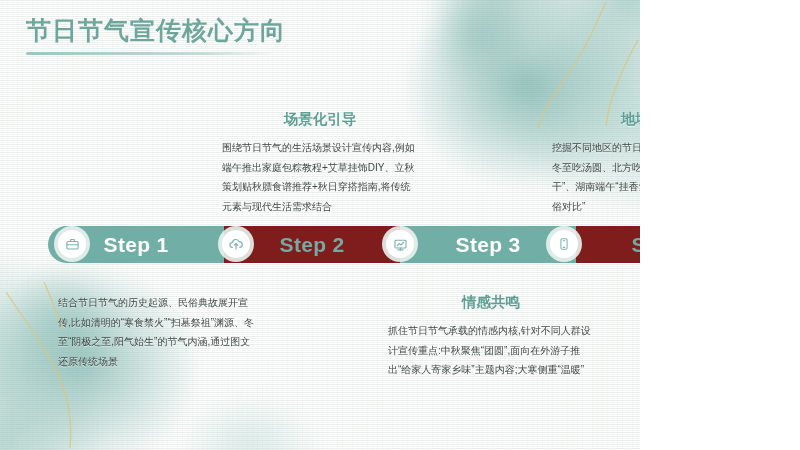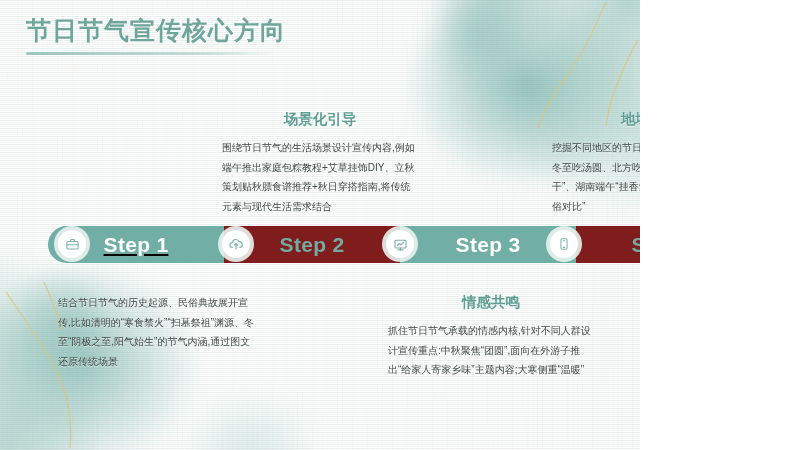--- a/index.html
+++ b/index.html
@@ -100,21 +100,21 @@
     overflow:visible;
   }
   .seg {
     position:relative;
     flex:1 1 0;
     height:37px;
     display:flex; align-items:center; justify-content:center;
   }
   .seg-dark { background:#71aea6; }
   .seg-light { background:#7f1d1d; }
-  .seg:first-child { border-radius:19px 0 0 19px;text-decoration:underline; }
+  .seg:first-child { border-radius:19px 0 0 19px; }
   .seg:last-child  { border-radius:0 19px 19px 0; }
 
   .seg-label {
     font-size:21px; font-weight:bold; letter-spacing:.3px;
     white-space:nowrap;
   }
   .seg-dark .seg-label { color:#ffffff; }
   .seg-light .seg-label { color:#73aba3; }
 
   

